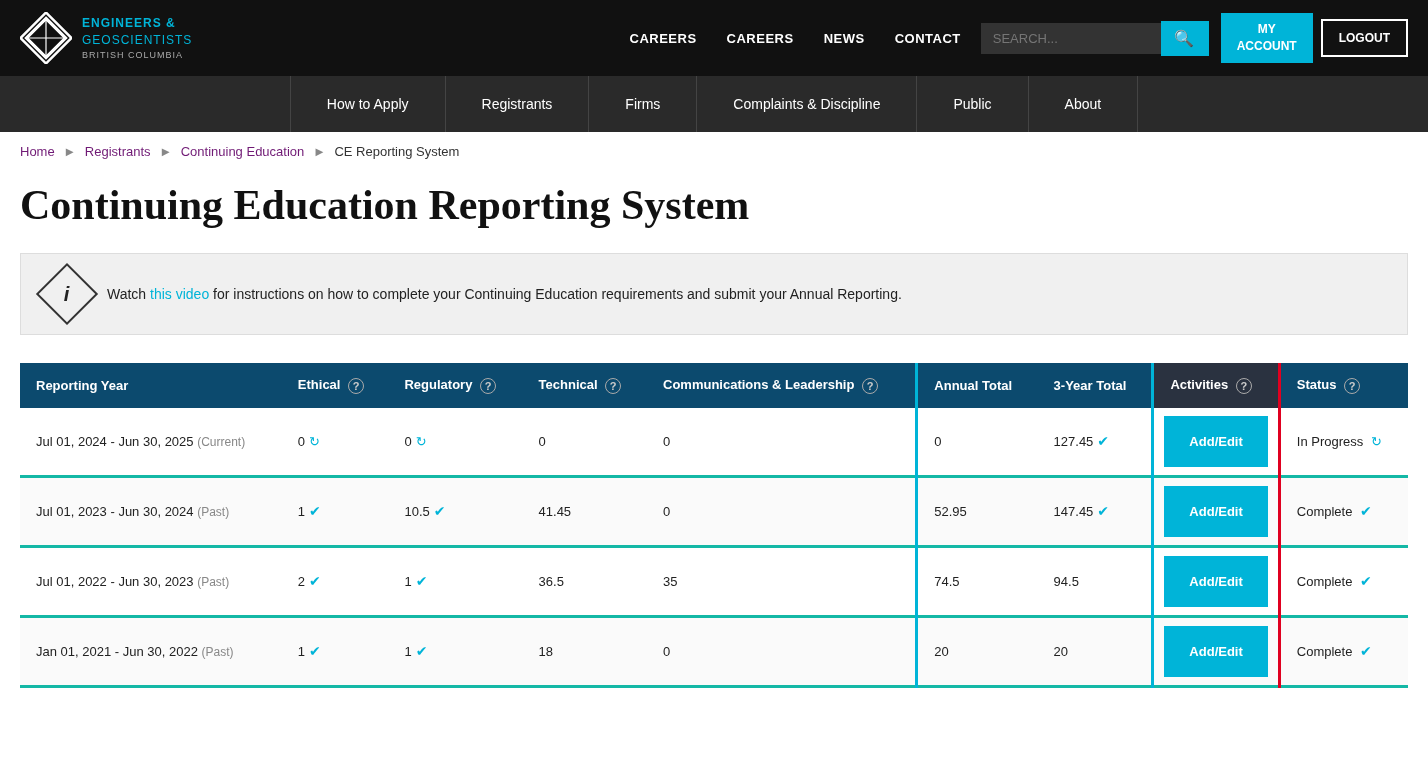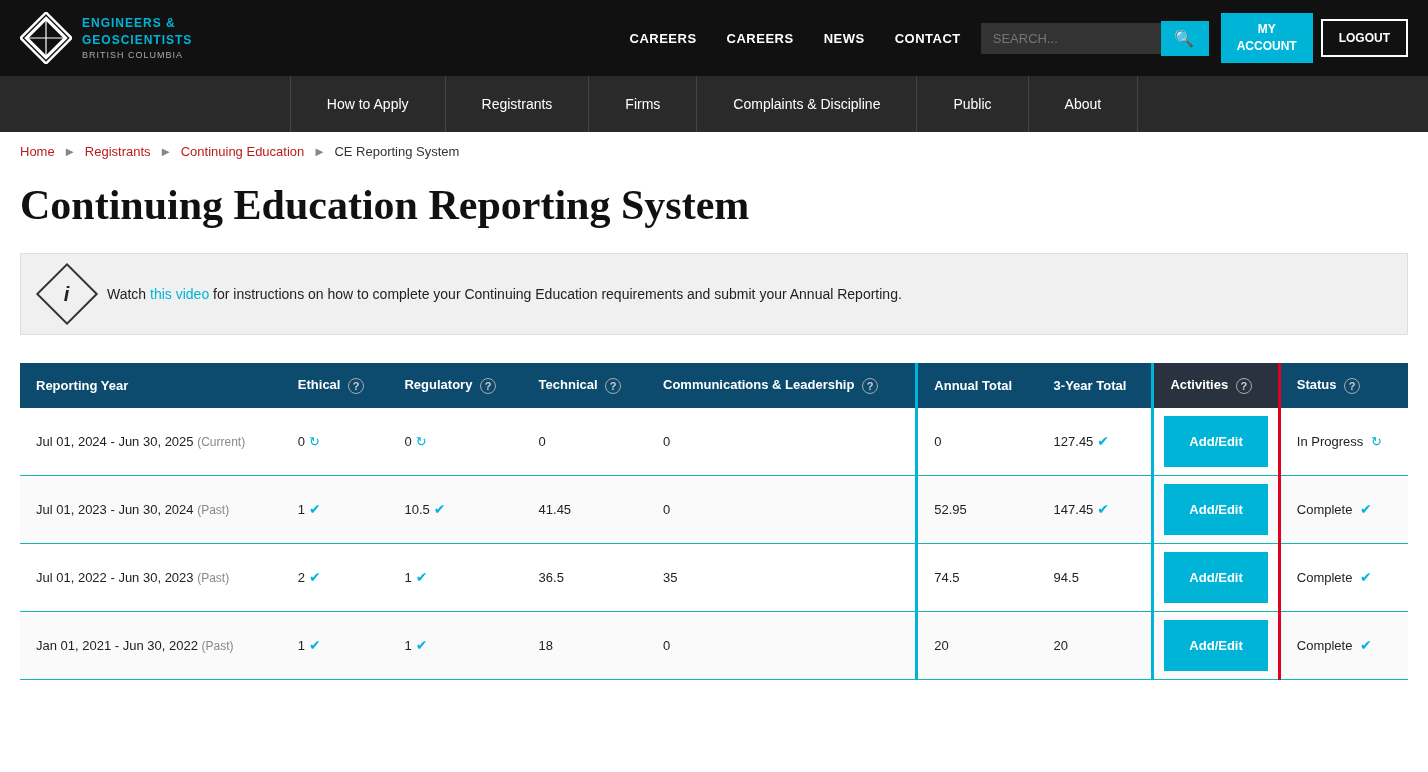--- a/index.html
+++ b/index.html
@@ -119,21 +119,21 @@
       border-left: 1px solid #444;
     }
 
     
     .breadcrumb {
       padding: 12px 20px;
       font-size: 13px;
       color: #555;
     }
     .breadcrumb a {
-      color: #b91c1c;
+      color: #701a75;
       text-decoration: none;
     }
     .breadcrumb .sep {
       margin: 0 5px;
       color: #888;
     }
     .breadcrumb .current {
       color: #333;
     }
 
@@ -216,21 +216,21 @@
       border: 1px solid #aaa;
       text-align: center;
       line-height: 14px;
       font-size: 11px;
       color: #ccc;
       margin-left: 4px;
       vertical-align: middle;
       cursor: pointer;
     }
     tbody tr {
-      border-bottom: 1px solid #14b8a6;
+      border-bottom: 3px solid #14b8a6;
     }
     tbody tr:nth-child(even) {
       background: #fafafa;
     }
     tbody td {
       padding: 16px 16px;
       font-size: 13px;
       vertical-align: middle;
     }
     .year-label {
@@ -280,21 +280,21 @@
   <div class="logo-area">
     <svg class="logo-diamond" viewBox="0 0 52 52" fill="none" xmlns="http://www.w3.org/2000/svg">
       <rect x="8" y="8" width="36" height="36" transform="rotate(45 26 26)" stroke="white" stroke-width="2.5" fill="none"></rect>
       <rect x="13" y="13" width="26" height="26" transform="rotate(45 26 26)" stroke="white" stroke-width="1.5" fill="none"></rect>
       <polygon points="26,6 46,26 26,46 6,26" stroke="white" stroke-width="2.5" fill="none"></polygon>
       <line x1="26" y1="6" x2="26" y2="46" stroke="white" stroke-width="1.2"></line>
       <line x1="6" y1="26" x2="46" y2="26" stroke="white" stroke-width="1.2"></line>
     </svg>
     <div class="logo-text">
       <span style="color:#00b4d8;font-size:12px;font-weight:bold;">ENGINEERS &amp;</span>
-      <span style="color:#00b4d8;font-size:12px;font-weight:bold;">GEOSCIENTISTS</span>
+      <span style="color:#00b4d8;font-size:12px;font-weight:normal;">GEOSCIENTISTS</span>
       <span style="color:#aaa;font-size:9px;font-weight:normal;letter-spacing:1px;">BRITISH COLUMBIA</span>
     </div>
   </div>
 
   <nav class="nav-links">
     <a href="#">CAREERS</a>
     <a href="#">CAREERS</a>
     <a href="#">NEWS</a>
     <a href="#">CONTACT</a>
   </nav>

